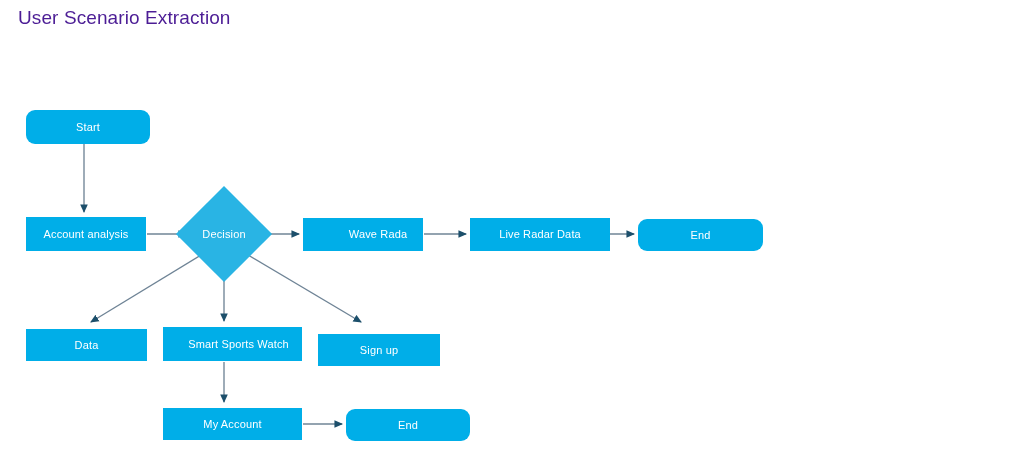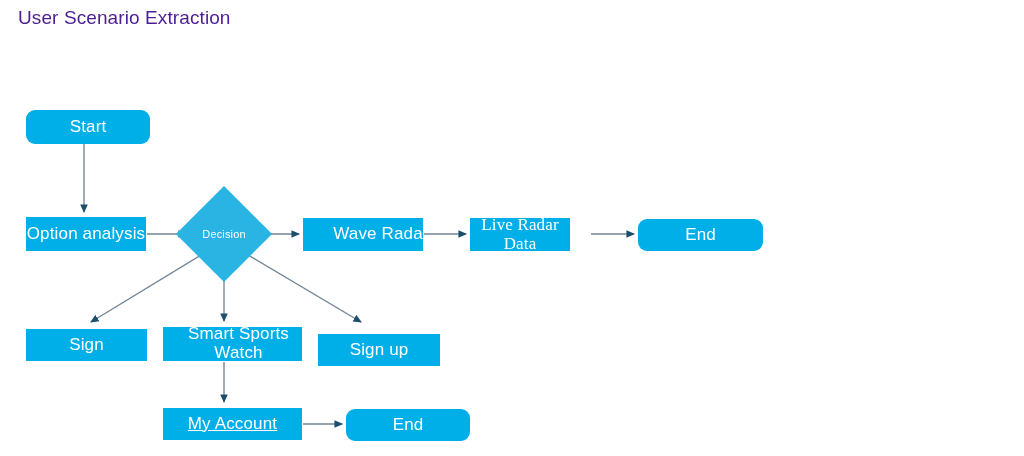--- a/index.html
+++ b/index.html
@@ -32,21 +32,21 @@
     width: 1024px;
     height: 456px;
   }
   .node {
     position: absolute;
     background: #00AEE8;
     color: #ffffff;
     display: flex;
     align-items: center;
     justify-content: center;
-    font-size: 17px;
+    font-size: 11px;
     font-weight: 400;
     letter-spacing: 0.15px;
     box-sizing: border-box;
     text-align: center;
     line-height: 1.1;
     z-index: 2;
   }
   .node.rounded { border-radius: 9px; }
   .node.sharp   { border-radius: 0; }
   .diamond-wrap {
@@ -100,51 +100,51 @@
     <line x1="224" y1="362" x2="224" y2="402"></line>
     <line x1="303" y1="424" x2="342" y2="424"></line>
   </g>
 </svg>
 
 <div class="node rounded" style="left:26px; top:110px; width:124px; height:34px;">
   <span>Start</span>
 </div>
 
 <div class="node sharp" style="left:26px; top:217px; width:120px; height:34px;">
-  <span>Option analysis</span>
+  <span>Account analysis</span>
 </div>
 
 <div class="diamond-wrap" style="left:190px; top:200px; width:68px; height:68px;">
   <div class="diamond-shape"></div>
   <div class="diamond-label">Decision</div>
 </div>
 
 <div class="node sharp" style="left:303px; top:218px; width:120px; height:33px;padding-left:30px;">
   <span>Wave Rada</span>
 </div>
 
-<div class="node sharp" style="left:470px; top:218px; width:100px; height:33px;font-family:Liberation Serif, serif;">
+<div class="node sharp" style="left:470px; top:218px; width:140px; height:33px;">
   <span>Live Radar Data</span>
 </div>
 
 <div class="node rounded" style="left:638px; top:219px; width:125px; height:32px;">
   <span>End</span>
 </div>
 
 <div class="node sharp" style="left:26px; top:329px; width:121px; height:32px;">
-  <span>Sign</span>
+  <span>Data</span>
 </div>
 
 <div class="node sharp" style="left:163px; top:327px; width:139px; height:34px;padding-left:12px;">
   <span>Smart Sports Watch</span>
 </div>
 
 <div class="node sharp" style="left:318px; top:334px; width:122px; height:32px;">
   <span>Sign up</span>
 </div>
 
-<div class="node sharp" style="left:163px; top:408px; width:139px; height:32px;text-decoration:underline;">
+<div class="node sharp" style="left:163px; top:408px; width:139px; height:32px;">
   <span>My Account</span>
 </div>
 
 <div class="node rounded" style="left:346px; top:409px; width:124px; height:32px;">
   <span>End</span>
 </div>
 
 </body></html>

